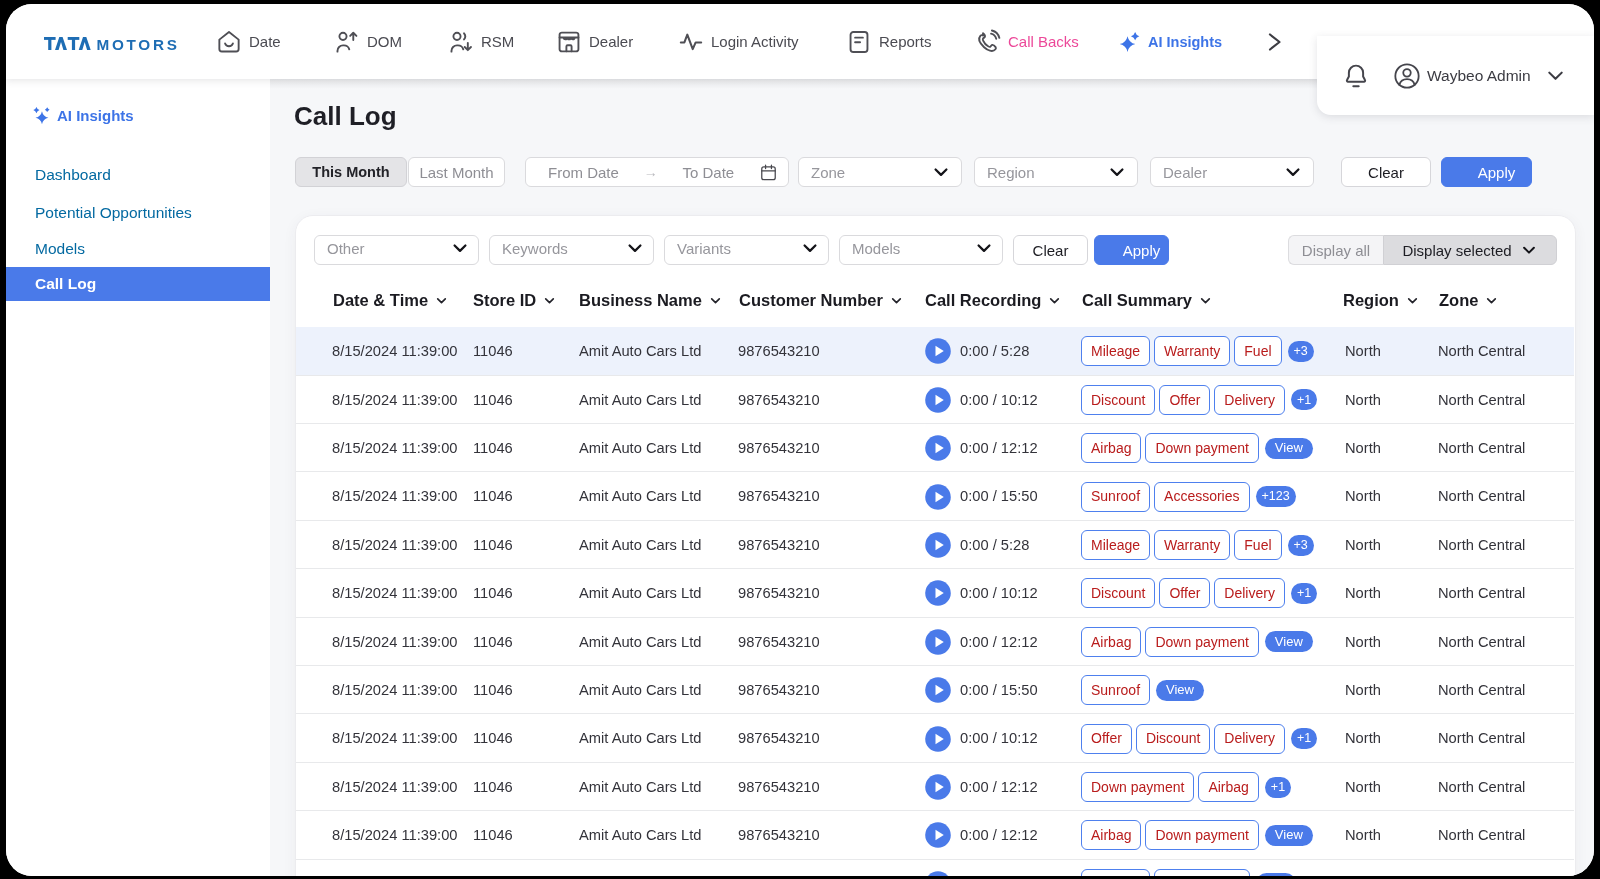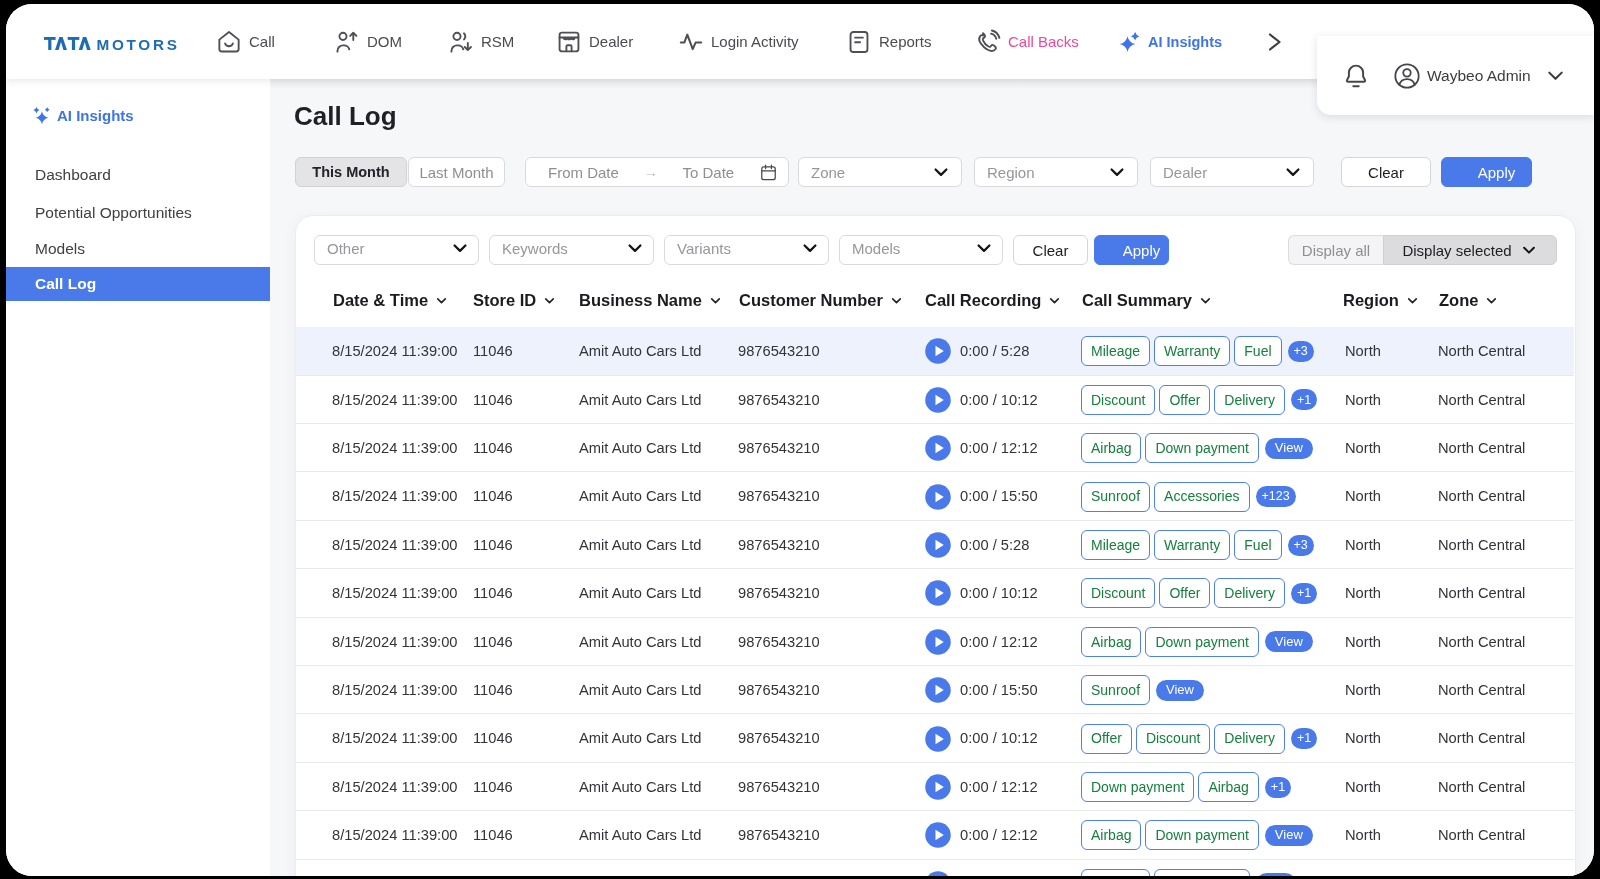--- a/index.html
+++ b/index.html
@@ -7,21 +7,21 @@
 
 .topbar { position:absolute; left:0; top:0; width:100%; height:75px; background:#fff; box-shadow:0 2px 7px rgba(70,70,80,.13); z-index:5; }
 .logo { position:absolute; left:38px; top:32px; }
 .nvi { position:absolute; top:0; height:75px; display:flex; align-items:center; gap:7px; font-size:15px; }
 .nvic { display:flex; align-items:center; }
 .navchev { position:absolute; left:1257px; top:0; height:75px; display:flex; align-items:center; }
 .userpanel { position:absolute; right:0; top:0; width:277px; height:79px; background:#fff; border-bottom-left-radius:14px; box-shadow:0 2px 8px rgba(70,70,80,.15); z-index:6; display:flex; align-items:center;margin-top:32px; }
 
 .sidebar { position:absolute; left:0; top:75px; width:264px; bottom:0; background:#fff; z-index:4; }
 .sb-ai { position:absolute; left:26px; top:27px; display:flex; align-items:center; gap:6px; color:#3d74e7; font-size:15px; font-weight:700; }
-.sb-item { position:absolute; left:29px; font-size:15.5px; color:#404040; }
+.sb-item { position:absolute; left:29px; font-size:15.5px; color:#0369a1; }
 .sb-sel { position:absolute; left:0; top:188px; width:264px; height:34px; background:#4a7ae9; color:#fff; font-weight:700; font-size:15.5px; line-height:34px; padding-left:29px; }
 
 .content { position:absolute; left:264px; top:75px; right:0; bottom:0; background:#f6f7f9; }
 .content::before { content:""; position:absolute; left:0; top:0; right:0; height:10px; background:linear-gradient(#eaebed, #f6f7f9); }
 .title { position:absolute; left:288px; top:97px; font-size:26px; font-weight:700; color:#1f1f26; z-index:2;}
 
 .fbtn { position:absolute; top:153px; height:30px; border-radius:6px; display:flex; align-items:center; justify-content:center; font-size:15px; z-index:2; }
 .fb-white { background:#fff; border:1px solid #dadadd; color:#8e8e94; }
 .fb-ghost { background:#e4e4e7; border:1px solid #d2d2d6; color:#222228; font-weight:700; font-size:14.5px; }
 .fsel { position:absolute; top:153px; height:30px; border-radius:6px; background:#fff; border:1px solid #dadadd; color:#96969c; font-size:15px; display:flex; align-items:center; padding:0 10px 0 12px; justify-content:space-between; z-index:2; }
@@ -42,21 +42,21 @@
 .c { position:absolute; top:0; height:48.4px; line-height:48.4px; font-size:14.7px; color:#33333a; white-space:nowrap; }
 .cdate { left:36px; }
 .cstore { left:177px; }
 .cbiz { left:283px; }
 .ccust { left:442px; }
 .cplay { left:629px; top:11.2px; height:26px; line-height:0; }
 .ctime { left:664px; }
 .ctags { left:785px; display:flex; align-items:center; height:48.4px; }
 .creg { left:1049px; }
 .czone { left:1142px; }
-.tag { display:inline-flex; align-items:center; height:30px; border:1.5px solid #4e80ee; border-radius:6px; padding:0 9px; margin-right:4px; font-size:14px; color:#15803d; background:#fff; }
+.tag { display:inline-flex; align-items:center; height:30px; border:1.5px solid #4e80ee; border-radius:6px; padding:0 9px; margin-right:4px; font-size:14px; color:#b91c1c; background:#fff; }
 .pill, .pillv { display:inline-flex; align-items:center; justify-content:center; height:21px; border-radius:11px; background:#4a7ae9; color:#fff; font-size:12.5px; margin-left:2px; }
 .pill { padding:0 6px; min-width:21px; }
 .pillv { padding:0 10px; font-size:13px; }
 </style></head>
 <body>
 <div class="app">
   <div class="sidebar">
     <div class="sb-ai"><svg width="19" height="19" viewBox="0 0 24 24" fill="#3d74e7">
           <path d="M5.6 1.3000000000000003 Q6.6 4.2 9.5 5.2 Q6.6 6.2 5.6 9.1 Q4.6 6.2 1.6999999999999997 5.2 Q4.6 4.2 5.6 1.3000000000000003 Z"></path>
           <path d="M19.2 1.5999999999999996 Q20.2 3.5999999999999996 22.2 4.6 Q20.2 5.6 19.2 7.6 Q18.2 5.6 16.2 4.6 Q18.2 3.5999999999999996 19.2 1.5999999999999996 Z"></path>
@@ -391,21 +391,21 @@
           <path d="M39.0 0 h3.3 L46.7 13 h-3.6 l-2.4-8.1-2.4 8.1 h-3.6 z" fill="#1e6db4"></path>
           <text x="52.5" y="12.7" font-family="Liberation Sans, sans-serif" font-weight="700" font-size="15.3" letter-spacing="2.7" fill="#1e6db4">MOTORS</text>
         </svg></div>
     <div class="nvi" style="left:210px">
         <span class="nvic">
           <svg width="26" height="26" viewBox="0 0 24 24" fill="none" stroke="#4f4f55" stroke-width="1.75" stroke-linecap="round" stroke-linejoin="round">
             <path d="M3.1 9.8 12 2.7l8.9 7.1v8.7a2.3 2.3 0 0 1-2.3 2.3H5.4a2.3 2.3 0 0 1-2.3-2.3z"></path>
             <path d="M8.4 13.4a3.8 3.8 0 0 0 7.2 0"></path>
           </svg>
         </span>
-        <span style="color:#4b4b52;font-weight:400;">Call</span>
+        <span style="color:#4b4b52;font-weight:400;">Date</span>
       </div>
     <div class="nvi" style="left:328px">
         <span class="nvic">
           <svg width="26" height="26" viewBox="0 0 24 24" fill="none" stroke="#4f4f55" stroke-width="1.75" stroke-linecap="round" stroke-linejoin="round">
             <circle cx="8.3" cy="6.8" r="3.3"></circle>
             <path d="M3.2 20.9v-.7a5.1 5.1 0 0 1 5.1-5.1h.9a5.1 5.1 0 0 1 4.9 3.7"></path>
             <path d="M17.8 10.2V3.6M14.9 6.4l2.9-2.9 2.9 2.9"></path>
           </svg>
         </span>
         <span style="color:#4b4b52;font-weight:400;">DOM</span>

